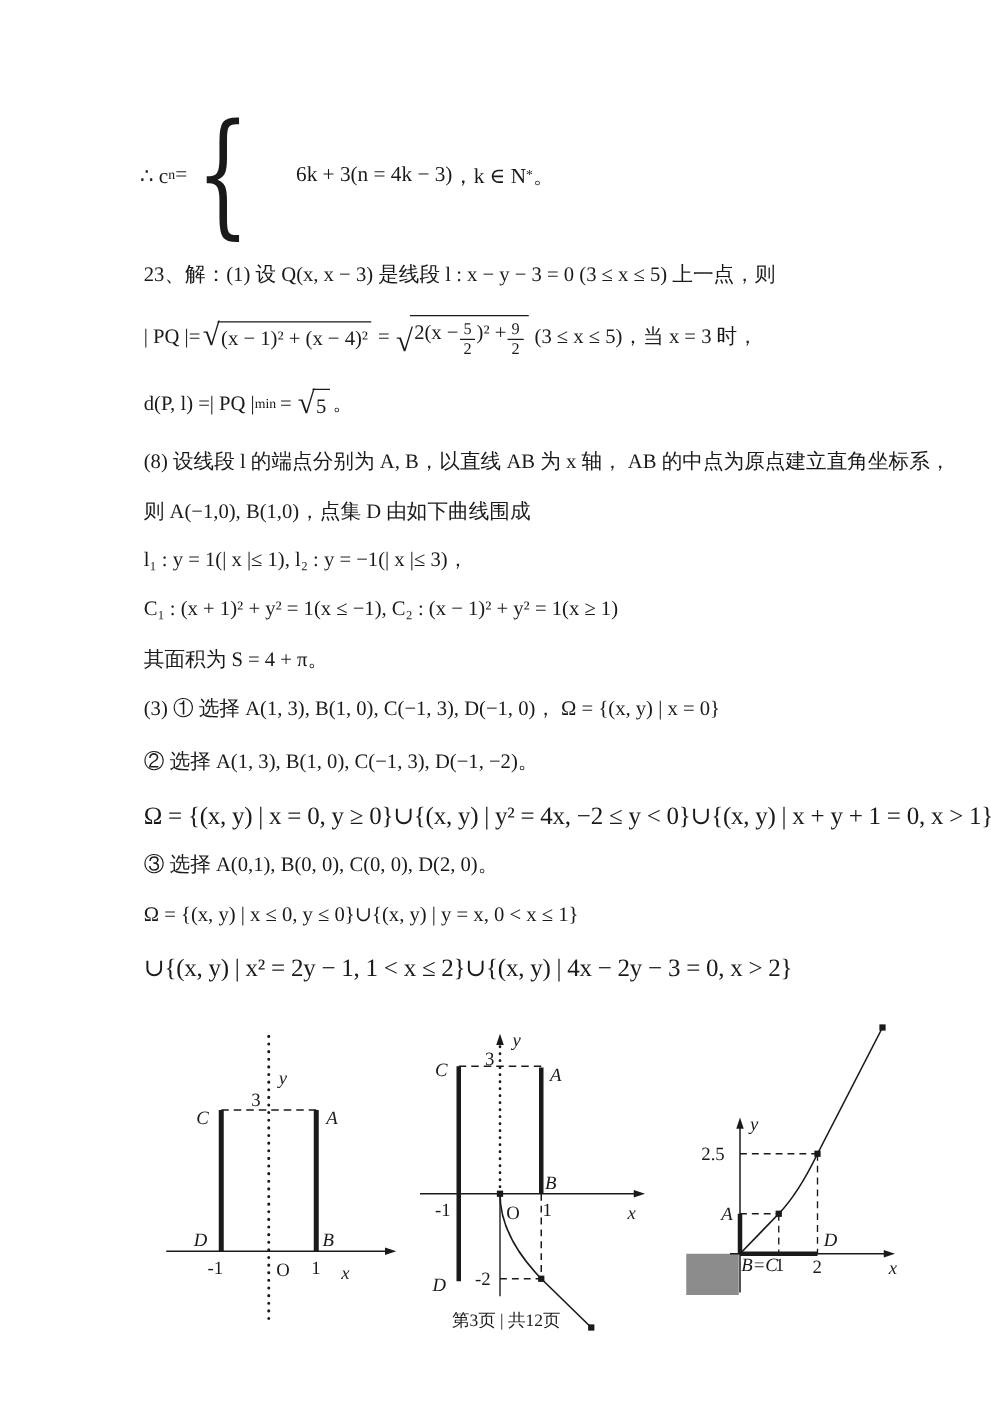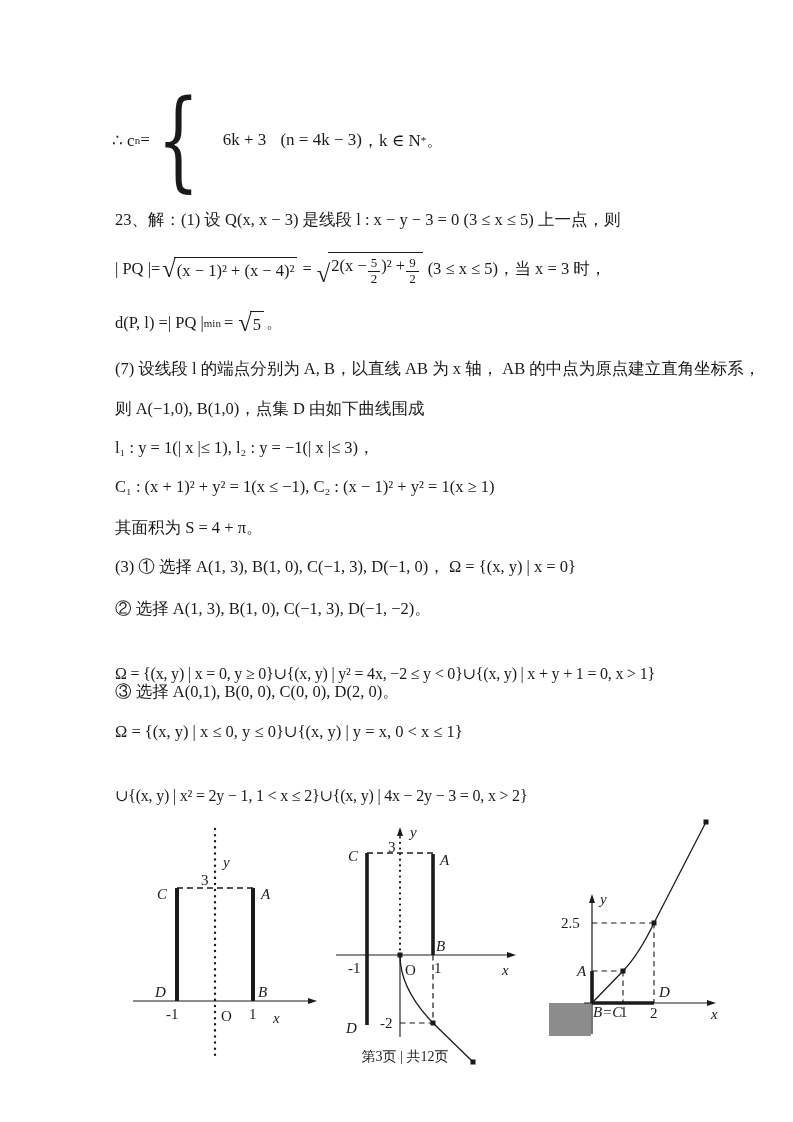--- a/index.html
+++ b/index.html
@@ -5,33 +5,33 @@
   html,body{margin:0;padding:0;}
   body{
     width:793px;height:1122px;position:relative;background:#ffffff;color:#1a1a1a;
     font-family:"Liberation Serif","DejaVu Serif",serif;
     overflow:hidden;
   }
   .line{
     position:absolute;left:115px;white-space:nowrap;
     font-size:16.5px;letter-spacing:0px;
   }
-  .tight{font-size:16px;letter-spacing:-0.2px;margin-top:24px;}
+  .tight{font-size:20px;letter-spacing:-0.2px;}
   sub{font-size:11px;}
   sup{font-size:11px;}
   
   .cases-wrap{position:absolute;left:112px;top:86px;display:flex;align-items:center;font-size:17px;}
   .brace{
     display:inline-block;font-size:108px;line-height:1;font-weight:400;
     transform:scaleX(0.62);transform-origin:center;margin:0 -8px 0 -6px;
     font-family:"DejaVu Serif","Liberation Serif",serif;
   }
   .case-rows{display:inline-block;margin-left:4px;}
   .case-row{display:grid;grid-template-columns:72px auto;line-height:26px;}
-  .case-row .expr{text-align:center;}
+  .case-row .expr{text-align:right;}
   
   .sqrt{display:inline-flex;align-items:stretch;white-space:nowrap;margin:0 2px;}
   .rad-sign{font-size:1.5em;line-height:1;align-self:flex-end;margin-right:-2px;}
   .rad-body{display:inline-flex;border-top:1.3px solid #1a1a1a;padding:3px 3px 0 3px;}
   
   .frac{display:inline-flex;flex-direction:column;text-align:center;font-size:13px;line-height:1.15;vertical-align:middle;margin:0 1px;}
   .frac .num{border-bottom:1px solid #1a1a1a;padding:0 3px;}
   .mathflex{display:inline-flex;align-items:center;white-space:nowrap;}
   
   .diag{position:absolute;}
@@ -100,21 +100,21 @@
   <span style="margin:0 3px;">=</span>
   <span class="sqrt">
       <span class="rad-sign">√</span>
       <span class="rad-body">
         <span>5</span>
       </span>
     </span>
   <span>。</span>
 </div>
 
-<div class="line" style="top:358px">(7) 设线段 l 的端点分别为 A, B，以直线 AB 为 x 轴， AB 的中点为原点建立直角坐标系，</div>
+<div class="line" style="top:358px">(8) 设线段 l 的端点分别为 A, B，以直线 AB 为 x 轴， AB 的中点为原点建立直角坐标系，</div>
 <div class="line" style="top:398px">则 A(−1,0), B(1,0)，点集 D 由如下曲线围成</div>
 <div class="line" style="top:437px">l₁ : y = 1(| x |≤ 1), l₂ : y = −1(| x |≤ 3)，</div>
 <div class="line" style="top:477px">C₁ : (x + 1)² + y² = 1(x ≤ −1), C₂ : (x − 1)² + y² = 1(x ≥ 1)</div>
 <div class="line" style="top:517px">其面积为 S = 4 + π。</div>
 <div class="line" style="top:556px">(3) ① 选择 A(1, 3), B(1, 0), C(−1, 3), D(−1, 0)， Ω = {(x, y) | x = 0}</div>
 <div class="line" style="top:598px">② 选择 A(1, 3), B(1, 0), C(−1, 3), D(−1, −2)。</div>
 <div class="line tight" style="top:640px">Ω = {(x, y) | x = 0, y ≥ 0}∪{(x, y) | y² = 4x, −2 ≤ y &lt; 0}∪{(x, y) | x + y + 1 = 0, x &gt; 1}</div>
 <div class="line" style="top:681px">③ 选择 A(0,1), B(0, 0), C(0, 0), D(2, 0)。</div>
 <div class="line" style="top:722px">Ω = {(x, y) | x ≤ 0, y ≤ 0}∪{(x, y) | y = x, 0 &lt; x ≤ 1}</div>
 <div class="line tight" style="top:762px">∪{(x, y) | x² = 2y − 1, 1 &lt; x ≤ 2}∪{(x, y) | 4x − 2y − 3 = 0, x &gt; 2}</div>

